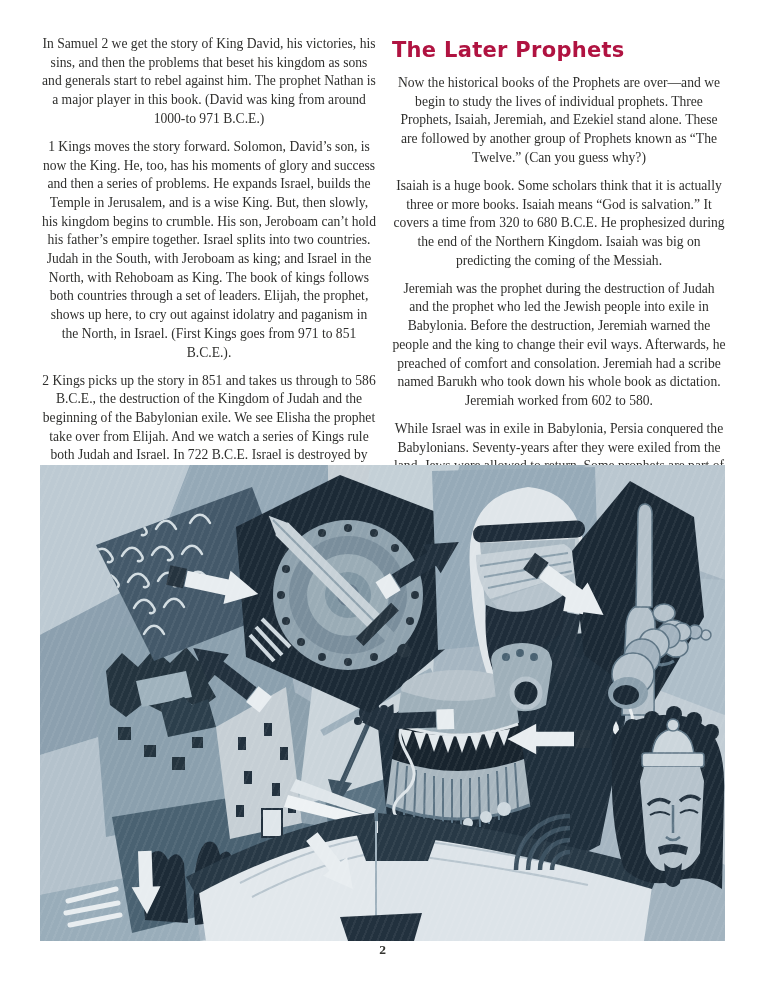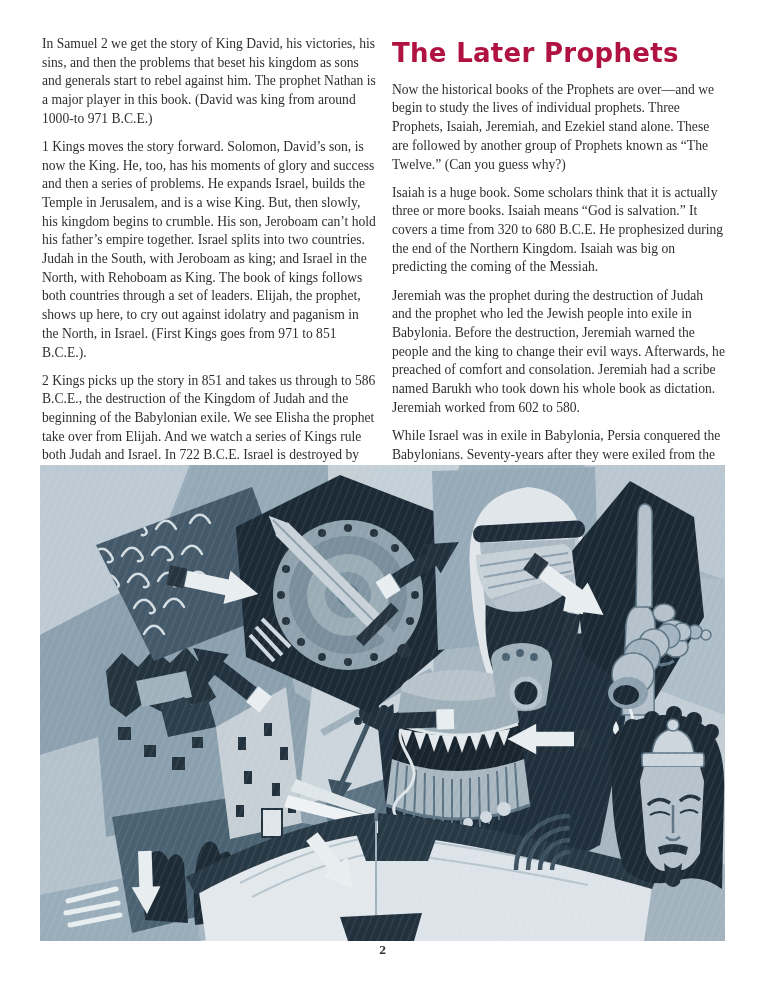--- a/index.html
+++ b/index.html
@@ -1,22 +1,22 @@
 <!DOCTYPE html>
 <html><head>
 <meta charset="utf-8">
 <style>
   html,body{margin:0;padding:0;background:#ffffff;}
   .sheet{position:relative;width:765px;height:990px;background:#ffffff;overflow:hidden;
          font-family:"Liberation Serif",serif;color:#2f2f2d;}
   .col{position:absolute;top:35px;width:334px;font-size:13.6px;line-height:1.375;text-align:left;}
-  .col p{margin:0 0 9.5px 0;}
+  .col p{margin:0 0 9.5px 0;text-align:center;}
   .col-left{left:42px;}
   .col-right{left:392px;}
-  .section-heading{font-family:"DejaVu Sans",sans-serif;font-weight:700;font-size:26px;
+  .section-heading{font-family:"DejaVu Sans",sans-serif;font-weight:700;font-size:21px;
          letter-spacing:.3px;color:#b01341;margin:1px 0 9px 0;}
   .illus{position:absolute;left:40px;top:465px;width:685px;height:476px;}
   .illus svg{display:block;}
   .illus::after{content:"";position:absolute;inset:0;pointer-events:none;
          background:repeating-linear-gradient(112deg,rgba(255,255,255,.055) 0 2px,rgba(0,0,0,0) 2px 7px);}
   .pageno{position:absolute;top:942px;left:0;width:765px;text-align:center;
          font-size:13.5px;font-weight:600;color:#33332f;}
 </style>
 </head>
 <body>

